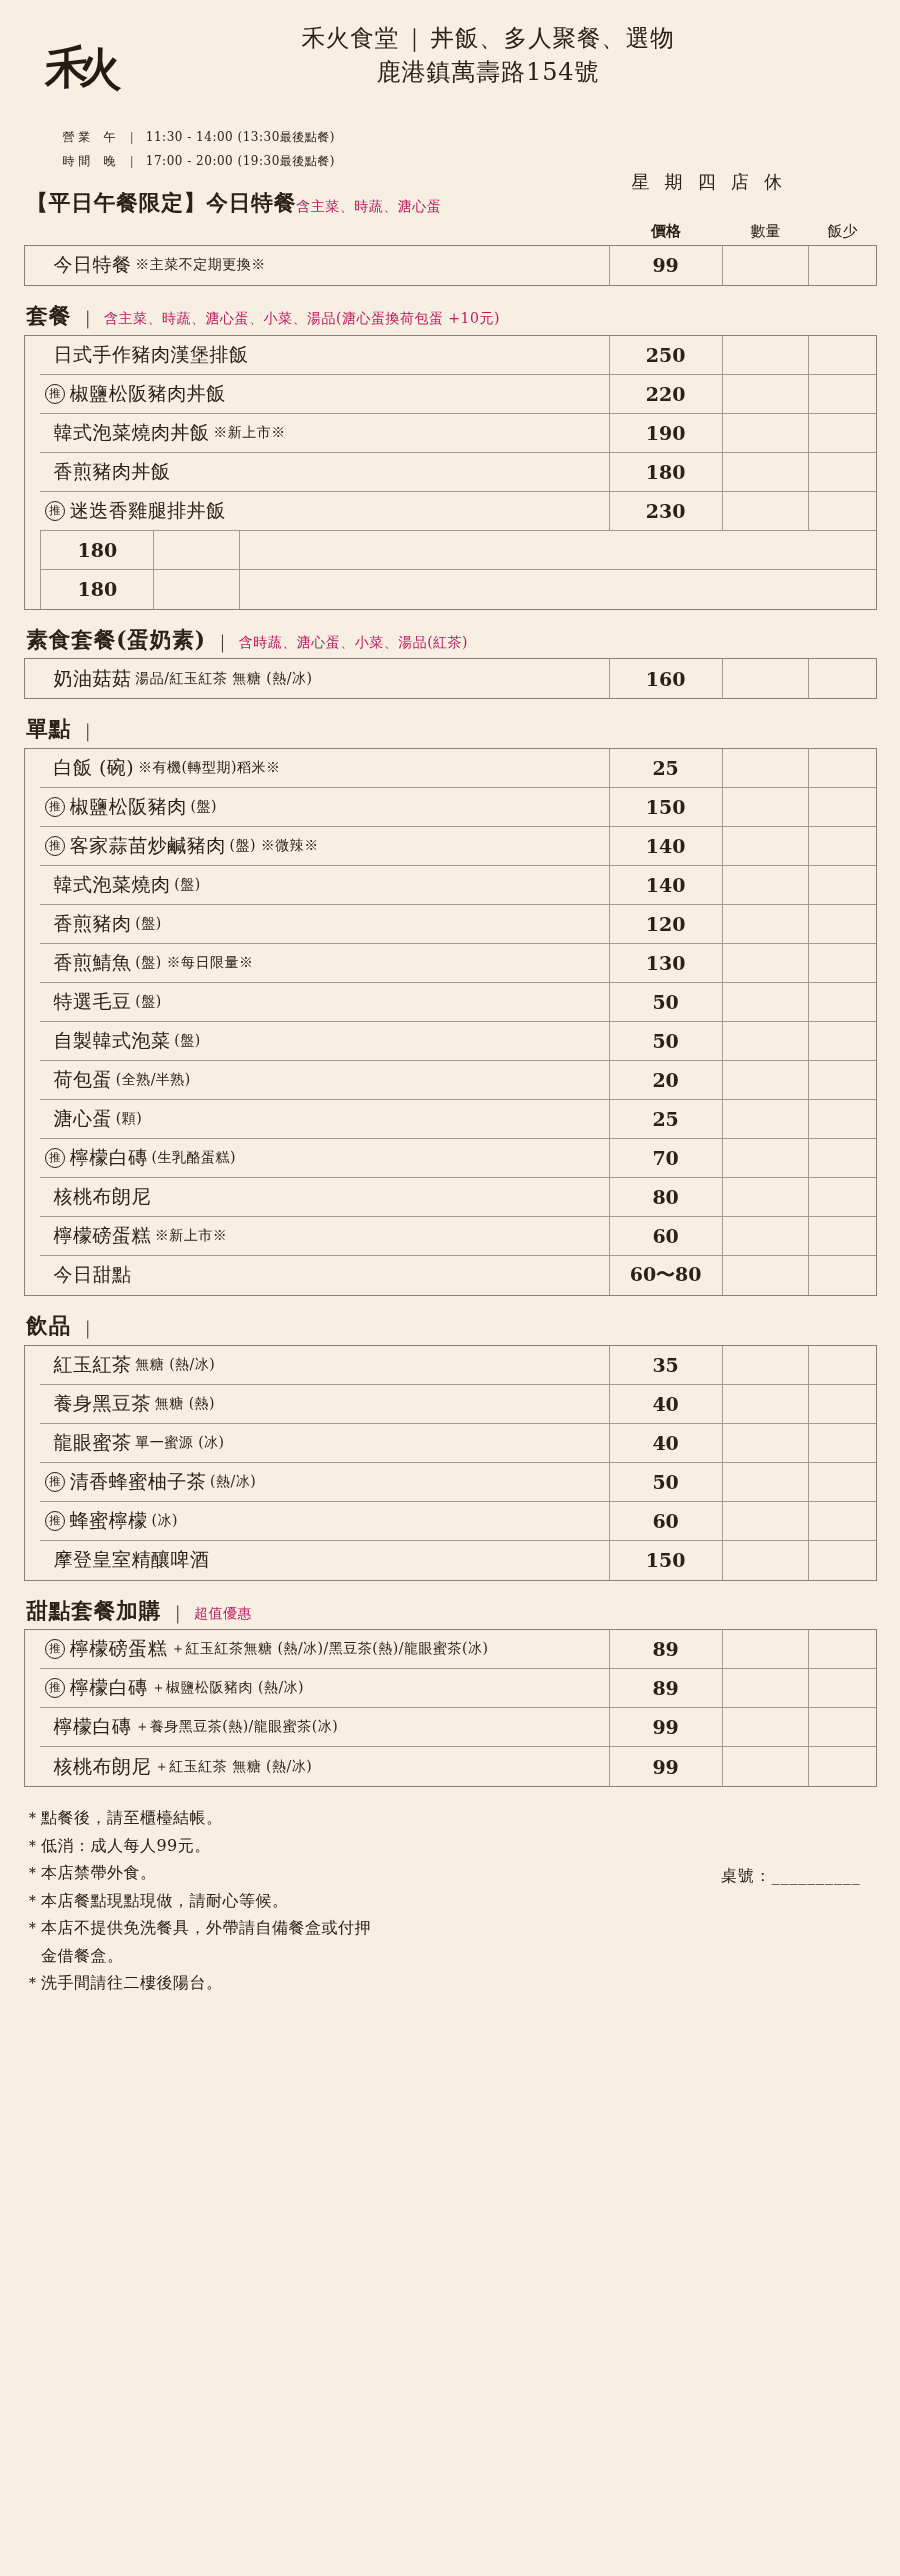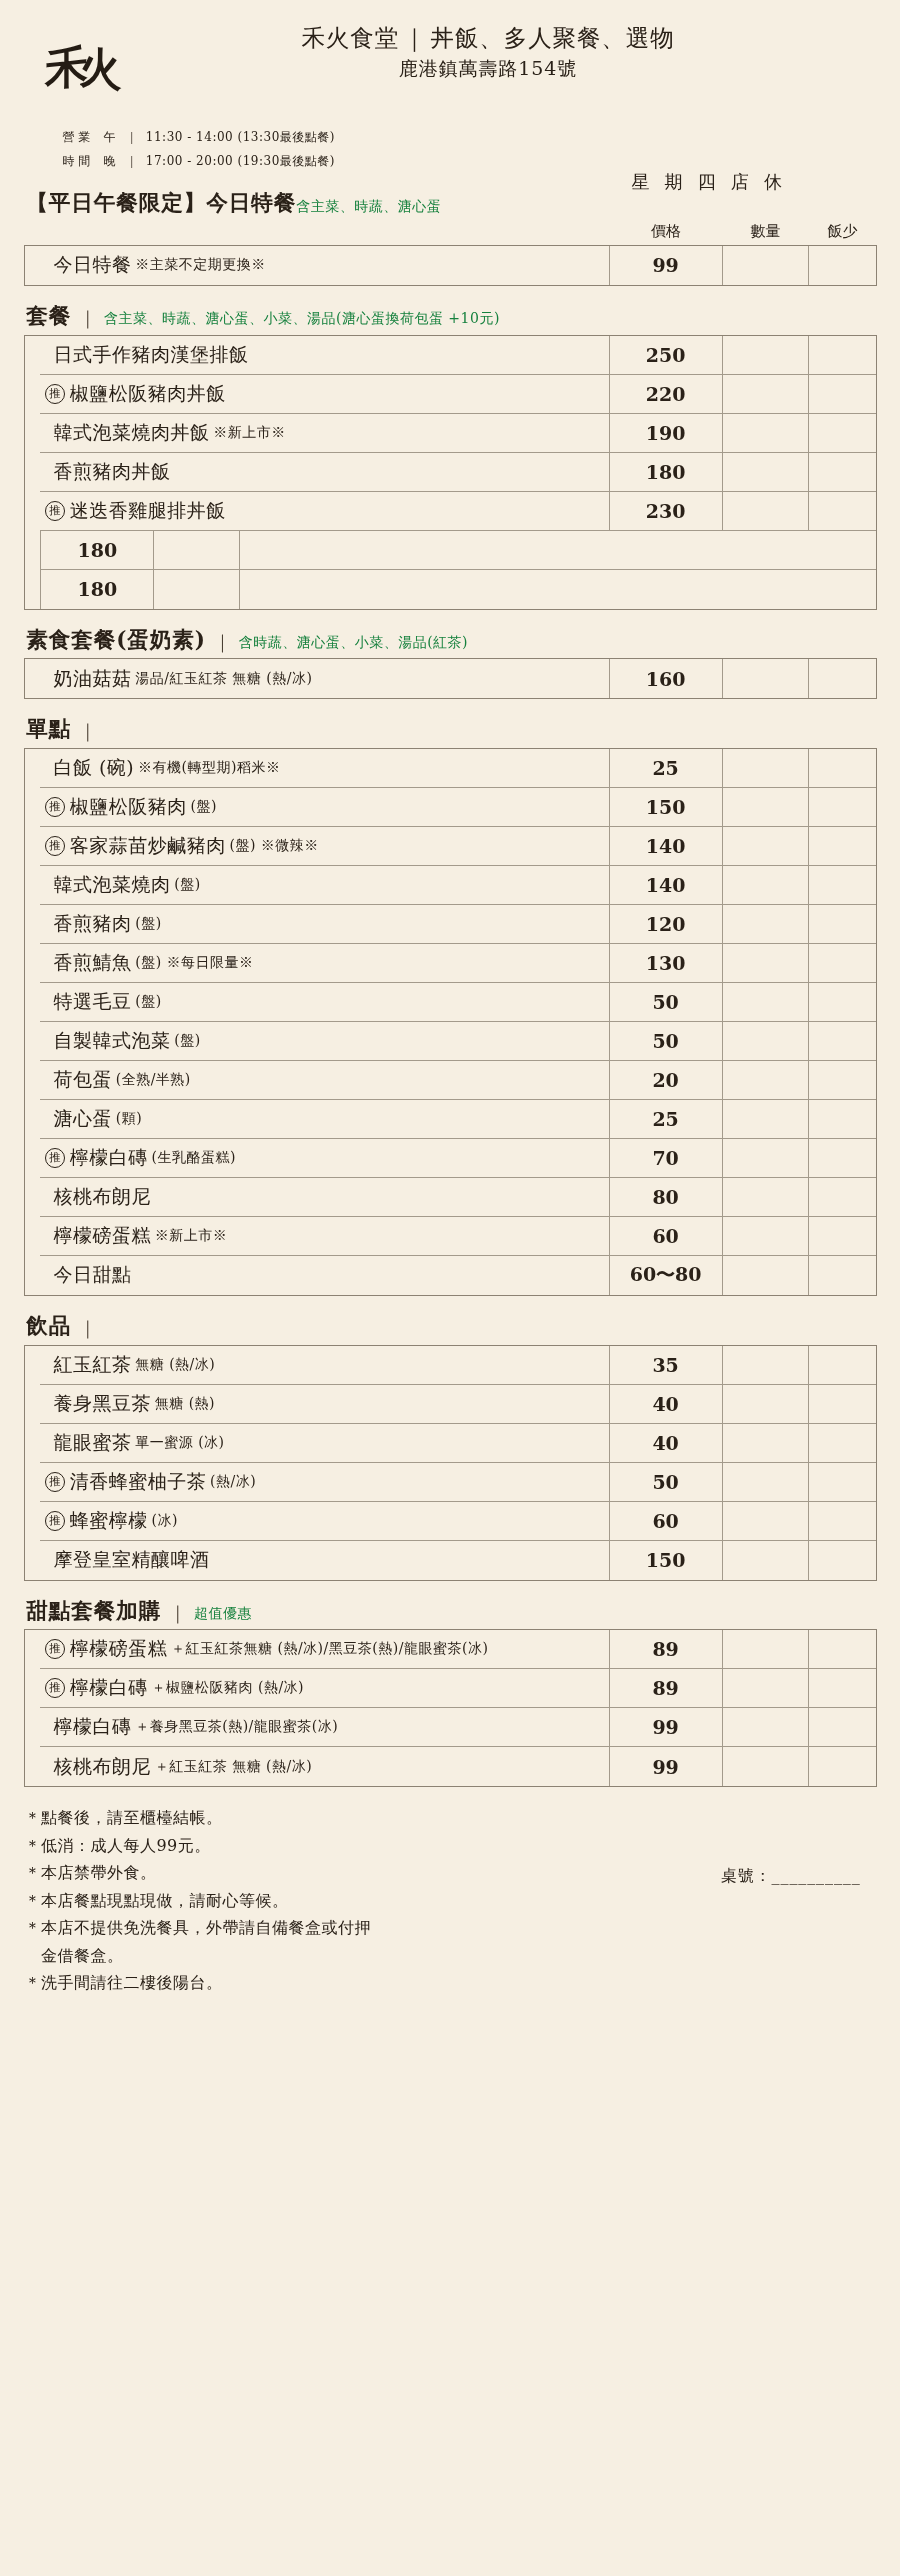--- a/index.html
+++ b/index.html
@@ -54,21 +54,21 @@
     line-height: 1.35;
   }
   .head-line1 .sep { padding: 0 3.8px; font-weight: normal; }
   .head-line2 {
     font-size: 22.5px;
     font-family: "DejaVu Serif", "Liberation Serif", serif;
     letter-spacing: 0.9px;
     line-height: 1.45;
   }
   .head-line3 {
-    font-size: 19px;
+    font-size: 24px;
     font-family: "DejaVu Serif", "Liberation Serif", serif;
     letter-spacing: 0.9px;
     line-height: 1.5;
   }
 
   
   .hours {
     position: relative;
     margin: 13px 0 5.6px 0;
     padding-left: 38px;
@@ -103,33 +103,33 @@
   }
   .sec-title {
     font-size: 21.6px;
     font-weight: bold;
     letter-spacing: 0.9px;
   }
   .sec-bar { padding: 0 7.5px; font-size: 18px; color:#4a3f33; }
   .sec-sub {
     font-size: 14px;
     letter-spacing: 0.5px;
-    color: #15803d;
+    color: #be185d;
     padding-bottom: 1.9px;
   }
 
   
   .colhead {
     display:flex;
     font-family: "DejaVu Serif", "Liberation Serif", serif;
     font-size: 15px;
     padding-bottom: 3.8px;
   }
   .colhead .cfill { flex: 1 1 auto; }
-  .colhead .cprice { width: 113px; text-align:center; }
+  .colhead .cprice { width: 113px; text-align:center;font-weight:bold; }
   .colhead .cqty   { width: 86px;  text-align:center; }
   .colhead .crice  { width: 68px;  text-align:center; }
 
   
   .tbl {
     border: 1.4px solid #8c8273;
     background: transparent;
     padding-left: 15px;
   }
   .row {

